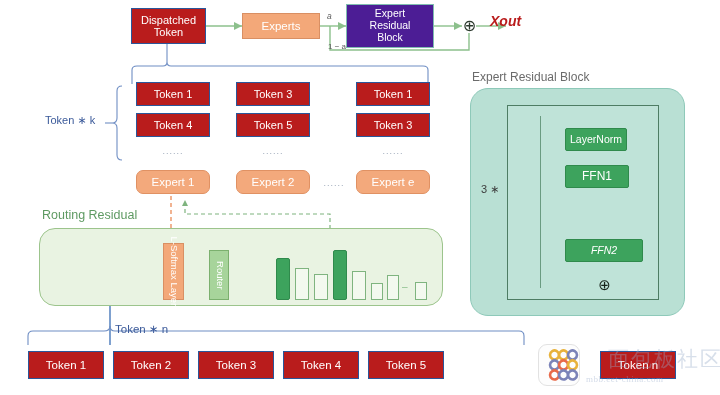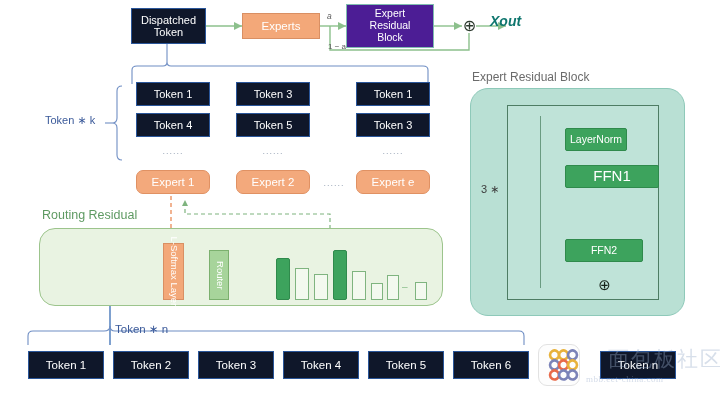--- a/index.html
+++ b/index.html
@@ -5,21 +5,21 @@
   html,body{margin:0;padding:0;background:#ffffff;}
   body{width:720px;height:395px;position:relative;overflow:hidden;
        font-family:"Liberation Sans","DejaVu Sans",sans-serif;
        -webkit-font-smoothing:antialiased;}
   #stage{position:absolute;left:0;top:0;width:720px;height:395px;}
   .abs{position:absolute;box-sizing:border-box;}
 
   
   .box{display:flex;align-items:center;justify-content:center;text-align:center;
        color:#ffffff;line-height:1.12;}
-  .blue{background:#0f172a;border:1px solid #2a569a;color:#fff;}
+  .blue{background:#b91c1c;border:1px solid #2a569a;color:#fff;}
   .salmon{background:#f3a879;border:1px solid #d98f63;color:#fff;}
   .salmon-r{background:#f3a97c;border:1px solid #e09163;color:#fff;border-radius:7px;}
   .mint{background:#4c1d95;border:1px solid #7fbdb0;color:#ffffff;}
   .green-b{background:#3da35d;border:1px solid #2f8a4c;color:#fff;border-radius:2px;}
   .greenbox{background:#a7d49b;border:1px solid #7bb06e;color:#fff;}
 
   .lbl{color:#3b5a9a;white-space:nowrap;}
   .lbl-green{color:#5e9a62;white-space:nowrap;}
   .lbl-dark{color:#5b5b5b;white-space:nowrap;}
   .mono-i{font-style:italic;font-weight:bold;}
@@ -131,21 +131,21 @@
   <div class="abs lbl-dark" style="left:327px;top:11px;font-size:8.5px;font-style:italic;">a</div>
 
   <div class="abs box mint" style="left:346px;top:4px;width:88px;height:44px;font-size:10.5px;white-space:pre-line;color:#fff;">Expert
 Residual
 Block</div>
 
   <div class="abs lbl-dark" style="left:328px;top:42px;font-size:8px;">1 − a</div>
 
   <div class="abs" style="left:461px;top:17px;width:17px;height:17px;font-size:16px;line-height:17px;text-align:center;color:#2d3a2f;">⊕</div>
 
-  <div class="abs mono-i" style="left:490px;top:13px;font-size:14px;color:#0f766e;">Xout</div>
+  <div class="abs mono-i" style="left:490px;top:13px;font-size:14px;color:#b91c1c;">Xout</div>
 
   <div class="abs lbl" style="left:45px;top:114px;font-size:11px;">Token ∗ k</div>
 
   <div class="abs box blue" style="left:136px;top:82px;width:74px;height:24px;font-size:11px;">Token 1</div>
   <div class="abs box blue" style="left:136px;top:113px;width:74px;height:24px;font-size:11px;">Token 4</div>
   <div class="abs dots" style="left:159px;top:146px;width:28px;text-align:center;">......</div>
   <div class="abs box salmon-r" style="left:136px;top:170px;width:74px;height:24px;font-size:11.5px;">Expert 1</div>
 
   <div class="abs box blue" style="left:236px;top:82px;width:74px;height:24px;font-size:11px;">Token 3</div>
   <div class="abs box blue" style="left:236px;top:113px;width:74px;height:24px;font-size:11px;">Token 5</div>
@@ -191,31 +191,30 @@
 
   <div class="abs erb-panel" style="left:470px;top:88px;width:215px;height:228px;"></div>
 
   <div class="abs erb-inner" style="left:507px;top:105px;width:152px;height:195px;"></div>
 
   <div class="abs erb-res" style="left:540px;top:116px;width:118px;height:172px;border-right:none;border-top:none;border-bottom:none;"></div>
 
   <div class="abs lbl-dark" style="left:481px;top:183px;font-size:11px;color:#3d3d3d;">3 ∗</div>
 
   <div class="abs box green-b" style="left:565px;top:128px;width:62px;height:23px;font-size:10.5px;">LayerNorm</div>
-  <div class="abs box green-b" style="left:565px;top:165px;width:94px;height:23px;font-size:15px;">FFN1</div>
-  <div class="abs box green-b" style="left:565px;top:239px;width:78px;height:23px;font-size:10.5px;">FFN2</div>
+  <div class="abs box green-b" style="left:565px;top:165px;width:64px;height:23px;font-size:12px;">FFN1</div>
+  <div class="abs box green-b" style="left:565px;top:239px;width:78px;height:23px;font-size:10.5px;font-style:italic;">FFN2</div>
 
   <div class="abs" style="left:596px;top:276px;width:17px;height:17px;font-size:15px;line-height:17px;text-align:center;color:#18251b;">⊕</div>
 
   <div class="abs box blue" style="left:28px;top:351px;width:76px;height:28px;font-size:11.5px;">Token 1</div>
   <div class="abs box blue" style="left:113px;top:351px;width:76px;height:28px;font-size:11.5px;">Token 2</div>
   <div class="abs box blue" style="left:198px;top:351px;width:76px;height:28px;font-size:11.5px;">Token 3</div>
   <div class="abs box blue" style="left:283px;top:351px;width:76px;height:28px;font-size:11.5px;">Token 4</div>
   <div class="abs box blue" style="left:368px;top:351px;width:76px;height:28px;font-size:11.5px;">Token 5</div>
-  <div class="abs box blue" style="left:453px;top:351px;width:76px;height:28px;font-size:11.5px;">Token 6</div>
   <div class="abs box blue" style="left:600px;top:351px;width:76px;height:28px;font-size:11.5px;">Token n</div>
 
   <div class="abs wm-logo" style="left:538px;top:344px;width:42px;height:42px;">
     <svg width="42" height="42" viewBox="0 0 42 42">
       <g fill="none" stroke-width="2.6" stroke-linecap="round">
         <path d="M11,10 a4.5,4.5 0 1 0 0,-0.1" stroke="#e8b23c"></path>
         <path d="M20,10 a4.5,4.5 0 1 0 0,-0.1" stroke="#e8b23c"></path>
         <path d="M29,10 a4.5,4.5 0 1 0 0,-0.1" stroke="#7b83b8"></path>
         <path d="M11,20 a4.5,4.5 0 1 0 0,-0.1" stroke="#7b83b8"></path>
         <path d="M20,20 a4.5,4.5 0 1 0 0,-0.1" stroke="#e86a4a"></path>

